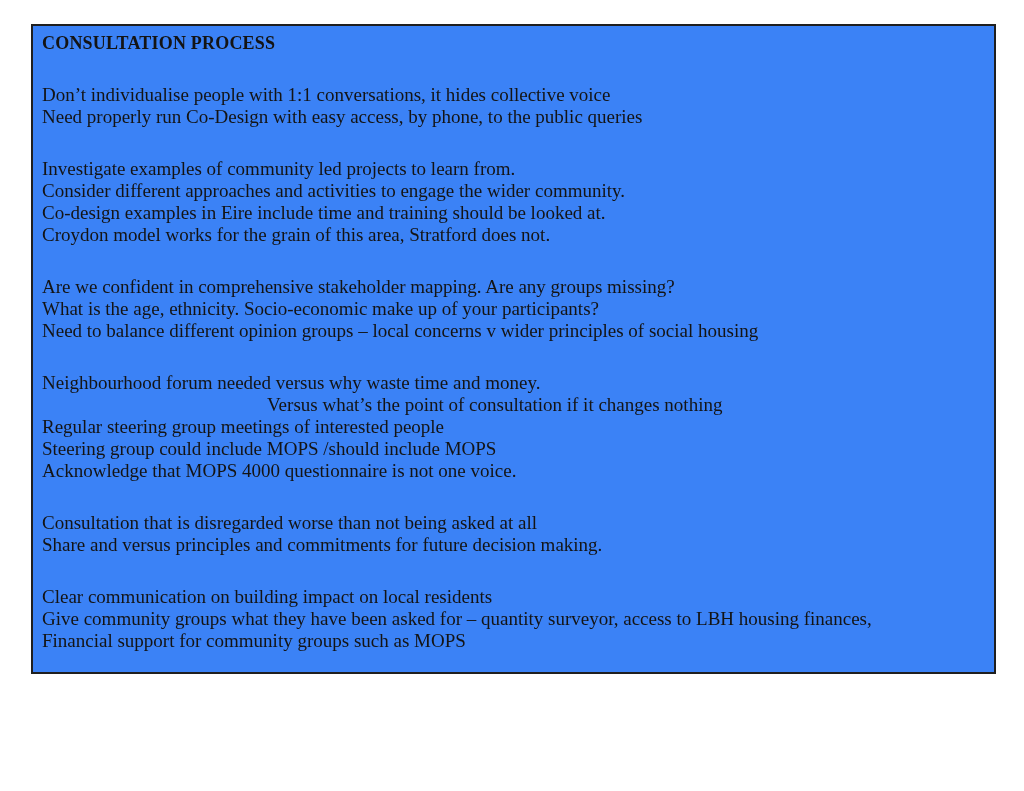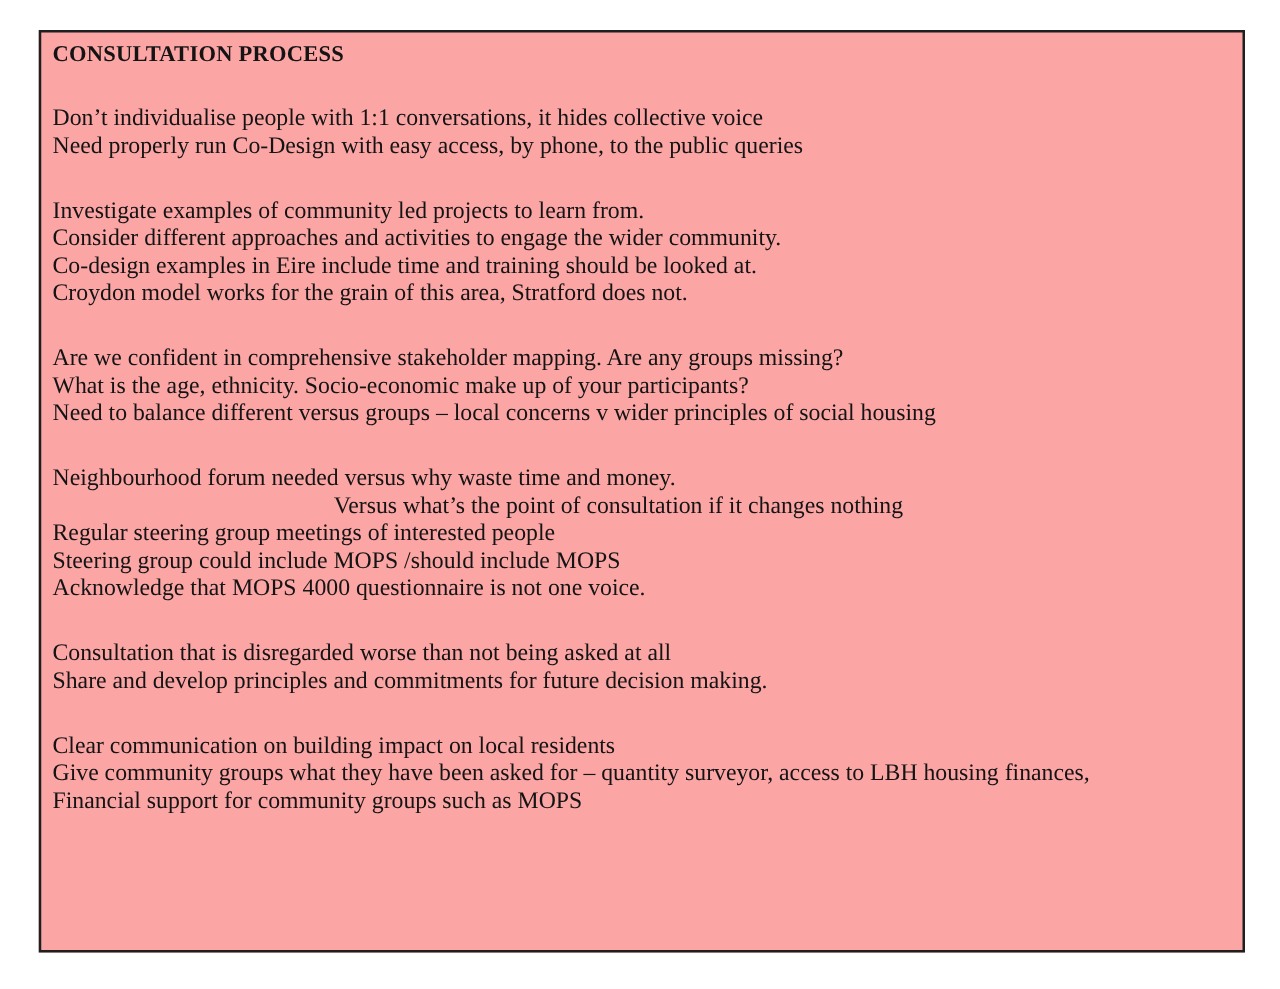--- a/index.html
+++ b/index.html
@@ -16,23 +16,23 @@
     height: 791px;
     background: #ffffff;
     font-family: "Liberation Serif", "DejaVu Serif", serif;
     color: #141414;
   }
   .consultation-box {
     position: absolute;
     left: 31px;
     top: 24px;
     width: 965px;
-    height: 738px;
+    height: 650px;
     box-sizing: border-box;
-    background: #fca5a5;
+    background: #3b82f6;
     border: 2px solid #1f1f1f;
     padding: 6px 10px 0 9px;
     overflow: hidden;
   }
   .doc-title {
     font-weight: bold;
     font-size: 18px;
     line-height: 22px;
     margin: 0 0 30px 0;
     letter-spacing: 0.2px;
@@ -62,32 +62,32 @@
         </div>
         <div class="paragraph">
           <div class="text-line">Investigate examples of community led projects to learn from.</div>
           <div class="text-line">Consider different approaches and activities to engage the wider community.</div>
           <div class="text-line">Co-design examples in Eire include time and training should be looked at.</div>
           <div class="text-line">Croydon model works for the grain of this area, Stratford does not.</div>
         </div>
         <div class="paragraph">
           <div class="text-line">Are we confident in comprehensive stakeholder mapping. Are any groups missing?</div>
           <div class="text-line">What is the age, ethnicity. Socio-economic make up of your participants?</div>
-          <div class="text-line">Need to balance different versus groups – local concerns v wider principles of social housing</div>
+          <div class="text-line">Need to balance different opinion groups – local concerns v wider principles of social housing</div>
         </div>
         <div class="paragraph">
           <div class="text-line">Neighbourhood forum needed versus why waste time and money.</div>
           <div class="text-line indented">Versus what’s the point of consultation if it changes nothing</div>
           <div class="text-line">Regular steering group meetings of interested people</div>
           <div class="text-line">Steering group could include MOPS /should include MOPS</div>
           <div class="text-line">Acknowledge that MOPS 4000 questionnaire is not one voice.</div>
         </div>
         <div class="paragraph">
           <div class="text-line">Consultation that is disregarded worse than not being asked at all</div>
-          <div class="text-line">Share and develop principles and commitments for future decision making.</div>
+          <div class="text-line">Share and versus principles and commitments for future decision making.</div>
         </div>
         <div class="paragraph">
           <div class="text-line">Clear communication on building impact on local residents</div>
           <div class="text-line">Give community groups what they have been asked for – quantity surveyor, access to LBH housing finances,</div>
           <div class="text-line">Financial support for community groups such as MOPS</div>
         </div>
       </div>
   </div>
 </div>
 

